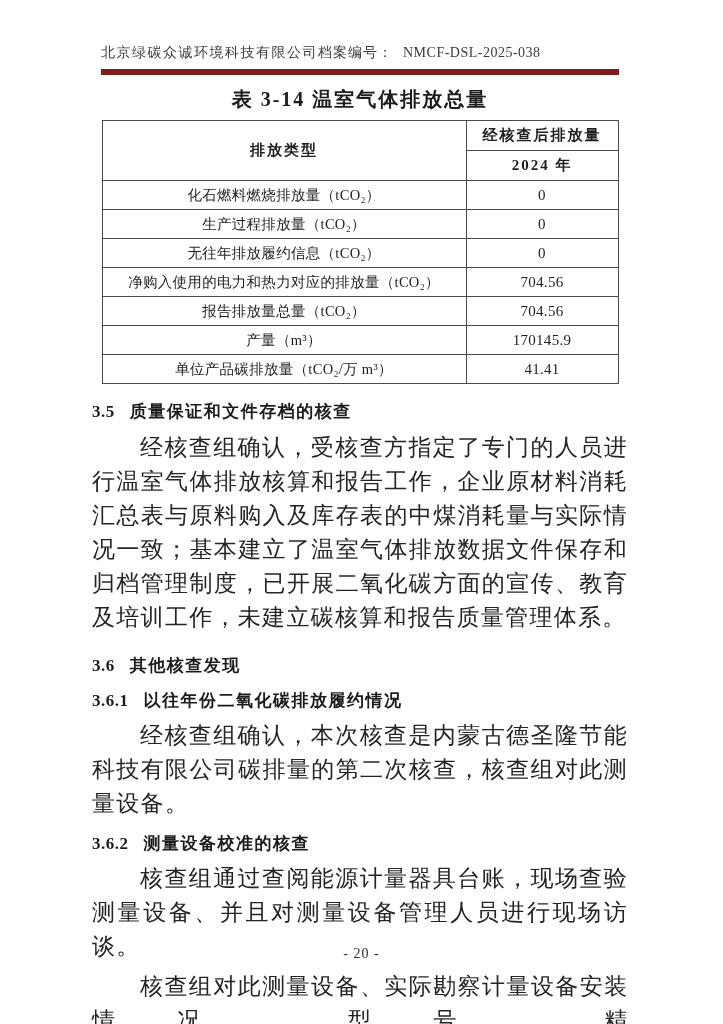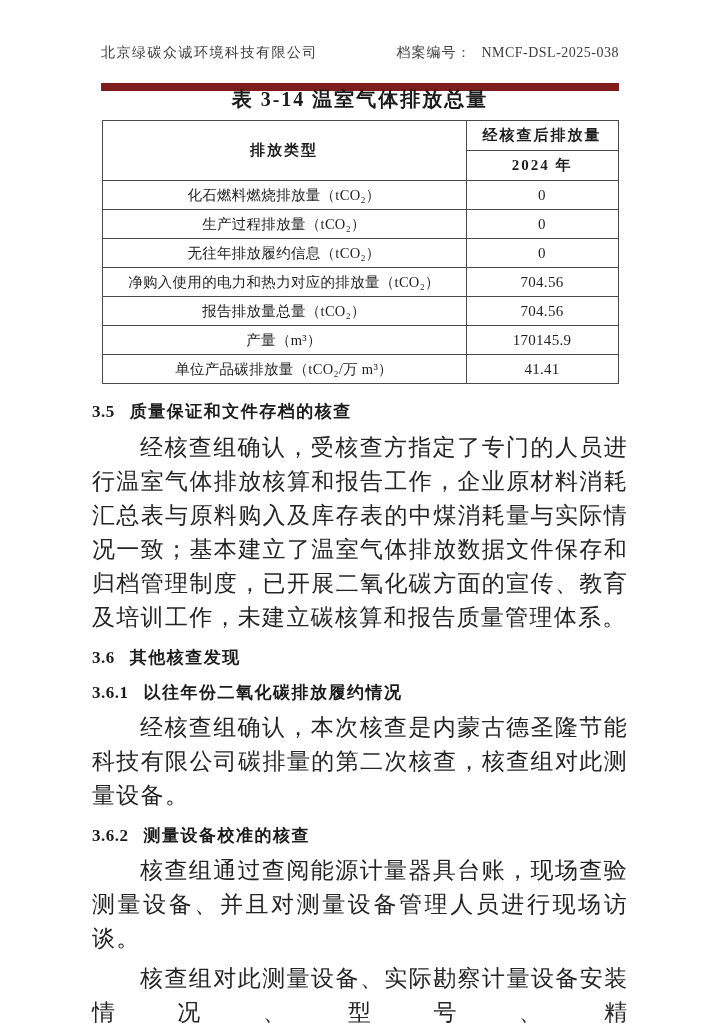--- a/index.html
+++ b/index.html
@@ -15,24 +15,23 @@
     overflow: hidden;
   }
 
   
   .page-header {
     position: absolute;
     top: 44px;
     left: 101px;
     width: 518px;
     display: flex;
-    justify-content: space-between;
     align-items: flex-end;
-    padding-bottom: 21px;
-    border-bottom: 8px solid #7f1d1d;
+    padding-bottom: 7px;
+    border-bottom: 6px solid #7f1d1d;
     font-size: 14px;
     color: #3c3c3c;
     letter-spacing: 1.5px;
   }
   .archive-wrap { letter-spacing: 1px; }
   .archive-wrap .archive-number { margin-left: 10px; letter-spacing: 0.5px; }
 
   
   .content {
     position: absolute;
@@ -84,21 +83,21 @@
 
   .h-sec {
     font-weight: bold;
     font-size: 17px;
     color: #1c1c1c;
     line-height: 26px;
     letter-spacing: 1.5px;
   }
   .h-sec .sec-num { letter-spacing: 0.5px; margin-right: 15px; text-align: right; }
   .h-35  { margin-top: 15px; }
-  .h-36  { margin-top: 10px; }
+  .h-36  { margin-top: 18px; }
   .h-361 { margin-top: 9px; }
   .h-362 { margin-top: 10px; }
 
   p.body-para {
     margin-top: 6px;
     font-size: 23px;
     line-height: 34px;
     letter-spacing: 1.3px;
     text-align: justify;
     text-indent: 48px;
@@ -199,14 +198,15 @@
     <p class="body-para para-361">经核查组确认，本次核查是内蒙古德圣隆节能科技有限公司碳排量的第二次核查，核查组对此测量设备。</p>
 
     <div class="h-sec h-362">
       <span class="sec-num">3.6.2</span><span>测量设备校准的核查</span>
     </div>
     <p class="body-para para-362a">核查组通过查阅能源计量器具台账，现场查验测量设备、并且对测量设备管理人员进行现场访谈。</p>
     <p class="body-para para-362b">核查组对此测量设备、实际勘察计量设备安装情况、型号、精</p>
 
   </div>
 
+  <div class="page-footer">- 20 -</div>
 
 </div>
 
 </body></html>

